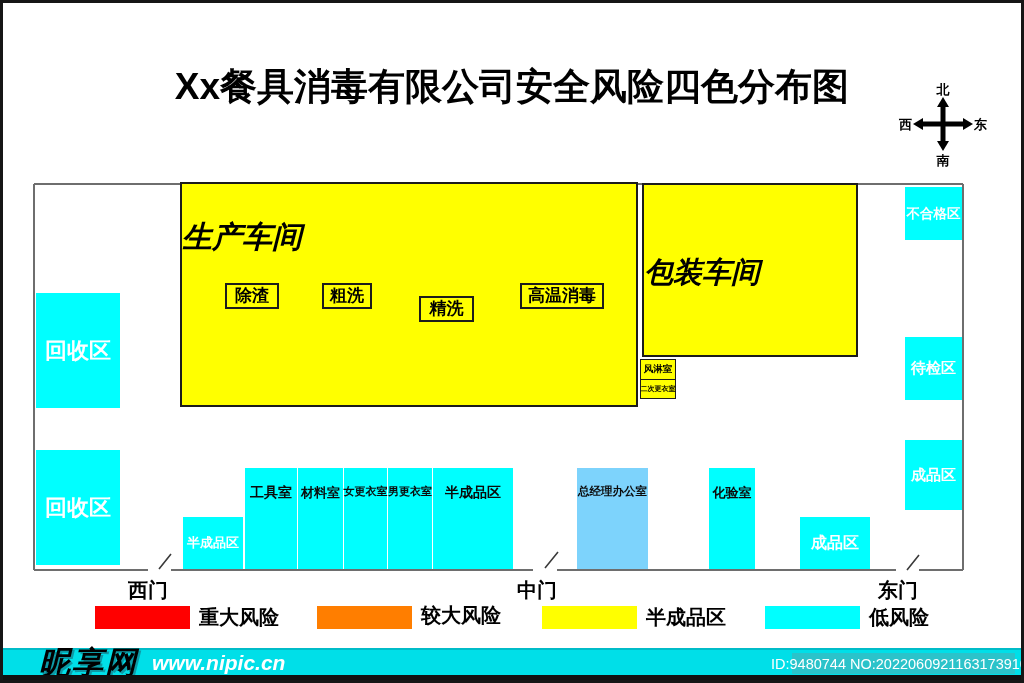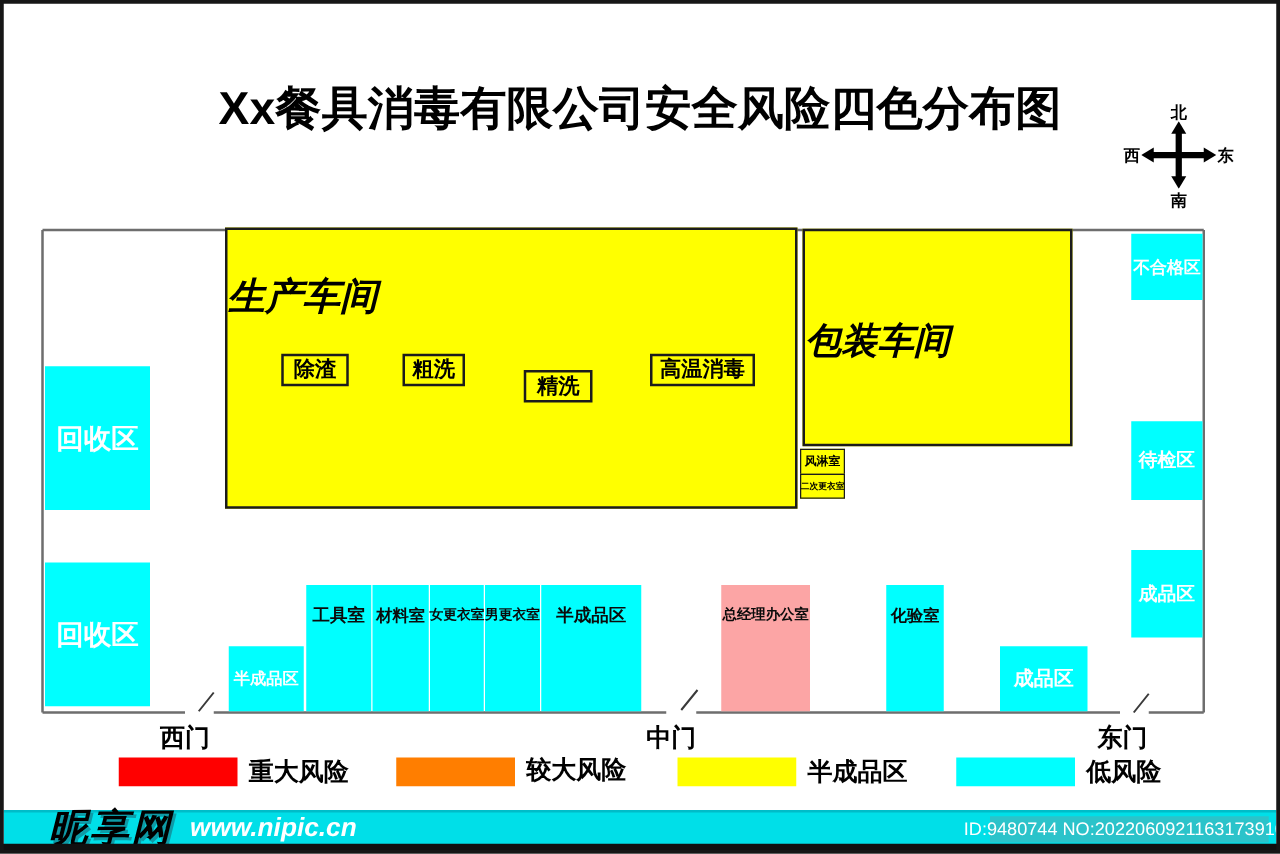--- a/index.html
+++ b/index.html
@@ -112,21 +112,21 @@
   <div class="room" style="left: 344px; top: 468px; width: 43px; height: 101px; font-size: 11px; background: rgb(0, 255, 255);">
     <span>女更衣室</span>
   </div>
   <div class="room" style="left: 388px; top: 468px; width: 44px; height: 101px; font-size: 11px; background: rgb(0, 255, 255);">
     <span>男更衣室</span>
   </div>
   <div class="room" style="left: 433px; top: 468px; width: 80px; height: 101px; font-size: 14px; background: rgb(0, 255, 255);">
     <span>半成品区</span>
   </div>
 
-  <div class="room" style="left: 577px; top: 468px; width: 71px; height: 101px; font-size: 11.5px; background: #fca5a5;">
+  <div class="room" style="left: 577px; top: 468px; width: 71px; height: 101px; font-size: 11.5px; background: #7dd3fc;">
     <span>总经理办公室</span>
   </div>
   <div class="room" style="left: 709px; top: 468px; width: 46px; height: 101px; font-size: 13px; background: rgb(0, 255, 255);">
     <span>化验室</span>
   </div>
 
   <div class="czone" style="left: 800px; top: 517px; width: 70px; height: 52px; font-size: 16px; background: rgb(0, 255, 255);">
     <span>成品区</span>
   </div>
 

